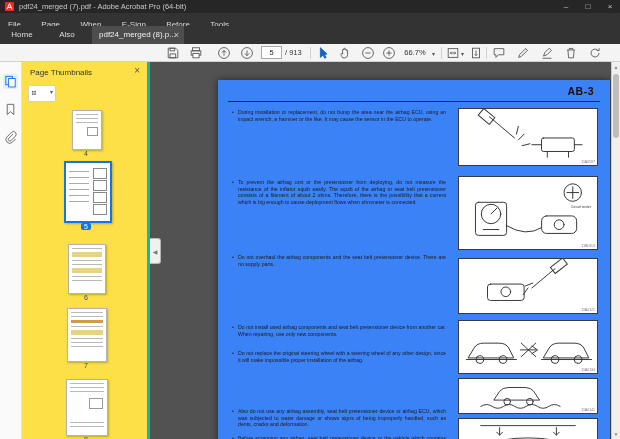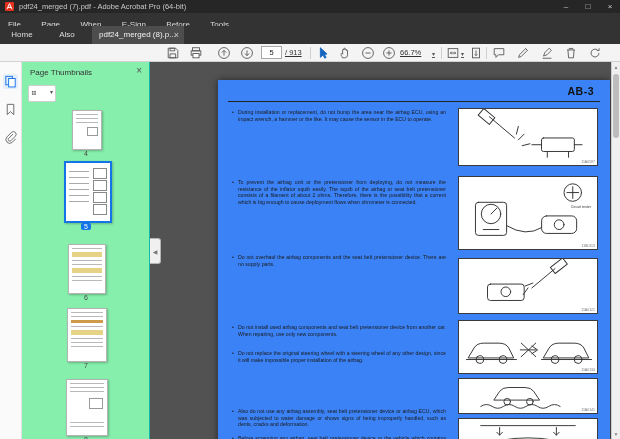--- a/index.html
+++ b/index.html
@@ -18,26 +18,26 @@
   .tab{position:absolute;top:0;height:18px;font-size:8px;line-height:18px;color:#ddd;text-align:center;}
   .tab.active{background:#4d4d4d;color:#f0f0f0;text-align:left;}
   .tabclose{position:absolute;right:5px;top:0;font-size:9px;line-height:18px;color:#ccc;}
 
   
   .toolbar{position:absolute;left:0;top:44px;width:620px;height:18px;background:#f4f4f4;border-bottom:1px solid #d2d2d2;box-sizing:border-box;}
   .ti{position:absolute;top:2px;width:14px;height:14px;}
   .tdiv{position:absolute;top:3px;width:1px;height:12px;background:#d0d0d0;}
   .pageinput{position:absolute;left:261px;top:2px;width:19px;height:11px;font-size:7.5px;text-align:center;
              border:1px solid #a8a8a8;background:#fff;color:#222;padding:0;font-family:"Liberation Sans",sans-serif;}
-  .ttext{position:absolute;top:4px;font-size:7.5px;color:#333;white-space:nowrap;text-decoration:underline;}
+  .ttext{position:absolute;top:4px;font-size:7.5px;color:#333;white-space:nowrap;}
 
   
   .navstrip{position:absolute;left:0;top:62px;width:22px;height:377px;background:#fafafa;border-right:1px solid #e2e2e2;box-sizing:border-box;}
   .navicon{position:absolute;left:3px;width:15px;height:15px;}
-  .panel{position:absolute;left:22px;top:62px;width:128px;height:377px;background:#86efac;border-right:1px solid #14b8a6;box-sizing:border-box;overflow:hidden;}
+  .panel{position:absolute;left:22px;top:62px;width:128px;height:377px;background:#fde047;border-right:3px solid #14b8a6;box-sizing:border-box;overflow:hidden;}
   .paneltitle{position:absolute;left:8px;top:6px;font-size:8px;color:#333;}
   .panelclose{position:absolute;right:7px;top:3px;font-size:10px;color:#555;}
   .optbtn{position:absolute;left:6px;top:23px;width:26px;height:15px;border:1px solid #cfcfcf;background:#fff;border-radius:2px;}
   .optcaret{position:absolute;right:2px;top:2px;font-size:6px;color:#555;}
   .thumb{position:absolute;background:#fff;border:1px solid #b3b3b3;box-shadow:1px 1px 2px rgba(0,0,0,.25);overflow:hidden;}
   .thumb.selected{border:2px solid #1473e6;}
   .tlabel{position:absolute;width:128px;text-align:center;font-size:7px;color:#444;}
   .tlabel .pill{display:inline-block;background:#1473e6;color:#fff;padding:0 3px;border-radius:2px;}
   .tl{height:1px;background:#b9b9b9;margin:3px 3px 0;}
   .band{height:5px;background:#e7d386;margin:3px 3px 0;}
@@ -143,21 +143,21 @@
           <circle cx="8" cy="8" r="6.2" stroke="#555" fill="none"></circle>
           <path d="M5 8h6" stroke="#555"></path>
         </svg>
     </span>
     <span class="ti" style="left:382px;">
       <svg viewBox="0 0 16 16">
           <circle cx="8" cy="8" r="6.2" stroke="#555" fill="none"></circle>
           <path d="M5 8h6M8 5v6" stroke="#555"></path>
         </svg>
     </span>
-    <span class="ttext" style="left:400px;width:30px;text-align:left;">66.7%</span>
+    <span class="ttext" style="left:400px;width:30px;text-align:center;">66.7%</span>
     <span class="ttext" style="left:432px;font-size:6px;top:6px;color:#555;">▾</span>
     <span class="tdiv" style="left:441px;"></span>
     <span class="ti" style="left:446px;">
       <svg viewBox="0 0 16 16">
           <rect x="2.5" y="3" width="11" height="10" stroke="#555" fill="none"></rect>
           <path d="M5 8h6M5 8l1.5-1.5M5 8l1.5 1.5M11 8l-1.5-1.5M11 8l-1.5 1.5" stroke="#555" fill="none"></path>
         </svg>
     </span>
     <span class="ttext" style="left:461px;font-size:6px;top:6px;color:#555;">▾</span>
     <span class="ti" style="left:469px;">

